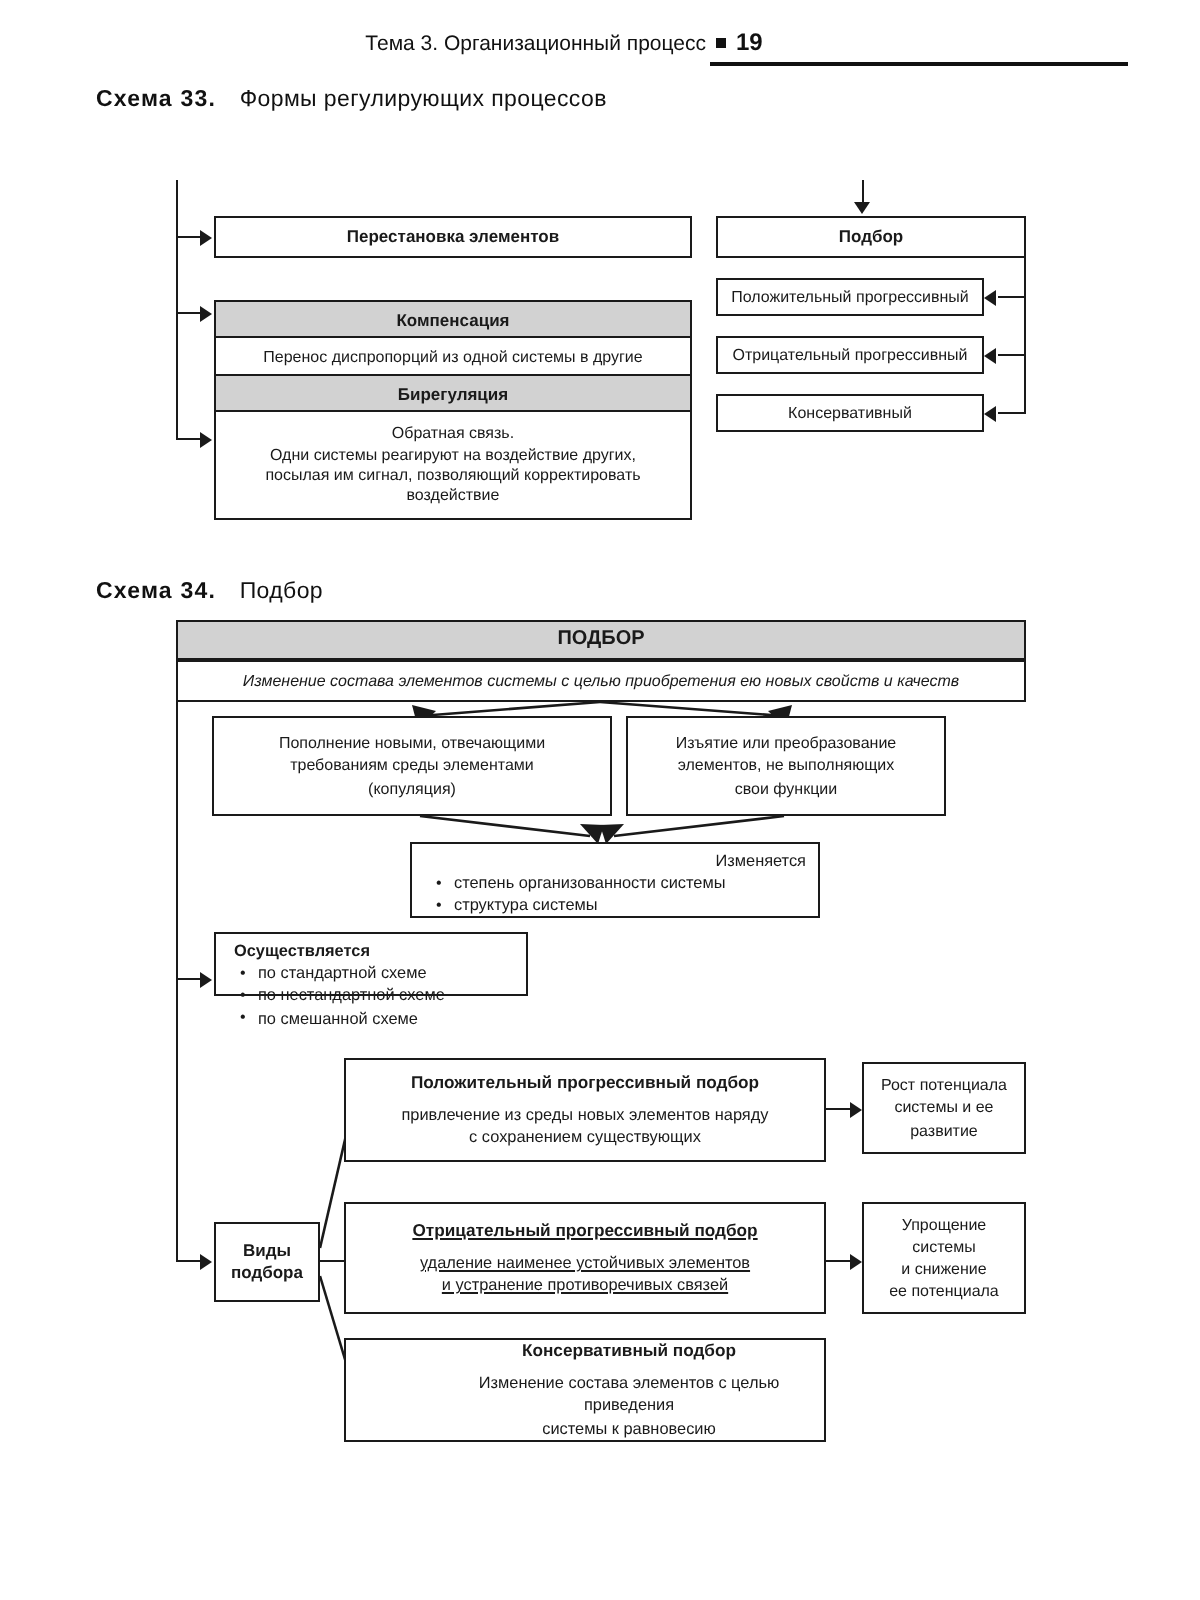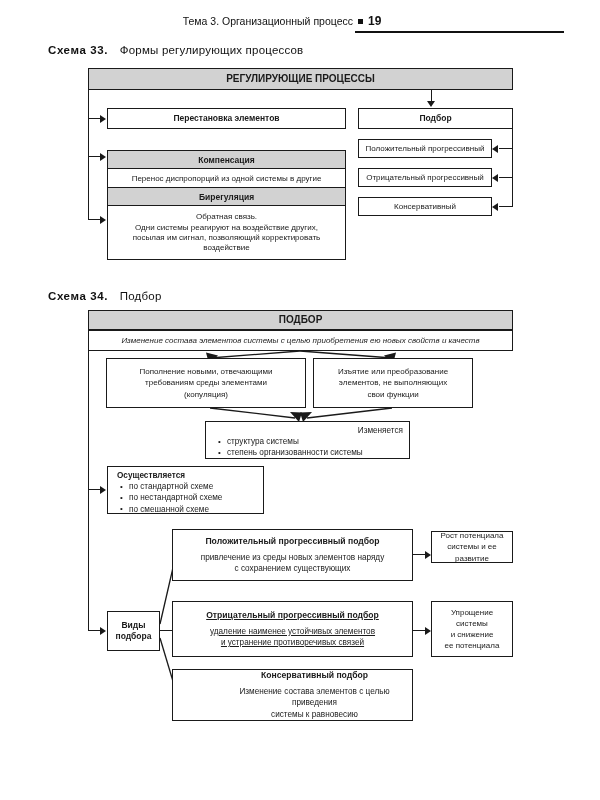--- a/index.html
+++ b/index.html
@@ -76,23 +76,20 @@
     <span>Тема 3. Организационный процесс</span><span class="sq"></span><span class="pg">19</span>
   </div>
   <div class="runrule"></div>
 
   <div class="caption" style="left:48px;top:44px;">
     <b>Схема 33.</b>
     <span style="display:inline-block;width:5px"></span>
     <span>Формы регулирующих процессов</span>
   </div>
 
-  <div class="bx hdr" style="left:88px;top:68px;width:425px;height:22px;">
-    <span class="t f10">РЕГУЛИРУЮЩИЕ ПРОЦЕССЫ</span>
-  </div>
 
   <div class="ln vl" style="left:88px;top:90px;height:130px;"></div>
   <div class="ln hl" style="left:88px;top:118px;width:14px;"></div>
   <div class="ar ar-r" style="left:100px;top:114.5px;"></div>
   <div class="ln hl" style="left:88px;top:156px;width:14px;"></div>
   <div class="ar ar-r" style="left:100px;top:152.5px;"></div>
   <div class="ln hl" style="left:88px;top:219px;width:14px;"></div>
   <div class="ar ar-r" style="left:100px;top:215.5px;"></div>
 
   <div class="bx" style="left:107px;top:108px;width:239px;height:21px;">
@@ -182,26 +179,26 @@
   </div>
   <div class="bx" style="left:313px;top:358px;width:160px;height:50px;">
     <span class="t f8" style="white-space:pre-line;line-height:1.4;">Изъятие или преобразование
 элементов, не выполняющих
 свои функции</span>
   </div>
 
   <div class="listbx" style="left:205px;top:421px;width:205px;height:38px;">
     <div class="hd" style="font-weight:normal;text-align:right;">Изменяется</div>
     <ul>
+      <li>степень организованности  системы</li>
       <li>структура системы</li>
-      <li>степень организованности  системы</li>
     </ul>
   </div>
 
-  <div class="listbx" style="left:107px;top:466px;width:157px;height:48px;">
+  <div class="listbx" style="left:107px;top:466px;width:157px;height:32px;">
     <div class="hd">Осуществляется</div>
     <ul>
       <li>по стандартной схеме</li>
       <li>по нестандартной схеме</li>
       <li>по смешанной схеме</li>
     </ul>
   </div>
 
   <div class="bx" style="left:107px;top:611px;width:53px;height:40px;">
     <span class="t f85 b" style="white-space:pre-line;line-height:1.3;">Виды
@@ -211,21 +208,21 @@
   <div class="ln hl" style="left:160px;top:630px;width:14px;"></div>
   <div class="ar ar-r" style="left:172px;top:626.5px;"></div>
 
   <div class="tb" style="left:172px;top:529px;width:241px;height:52px;">
     <div class="ti">Положительный прогрессивный подбор</div>
     <div class="tx" style="white-space:pre-line;">привлечение из среды новых элементов наряду
 с сохранением существующих</div>
   </div>
   <div class="ln hl" style="left:413px;top:554px;width:14px;"></div>
   <div class="ar ar-r" style="left:425px;top:550.5px;"></div>
-  <div class="bx" style="left:431px;top:531px;width:82px;height:32px;">
+  <div class="bx" style="left:431px;top:531px;width:82px;height:46px;">
     <span class="t f8" style="white-space:pre-line;line-height:1.4;">Рост потенциала
 системы и ее
 развитие</span>
   </div>
 
   <div class="tb" style="left:172px;top:601px;width:241px;height:56px;text-decoration:underline;">
     <div class="ti">Отрицательный прогрессивный подбор</div>
     <div class="tx" style="white-space:pre-line;">удаление наименее устойчивых элементов
 и устранение противоречивых связей</div>
   </div>

